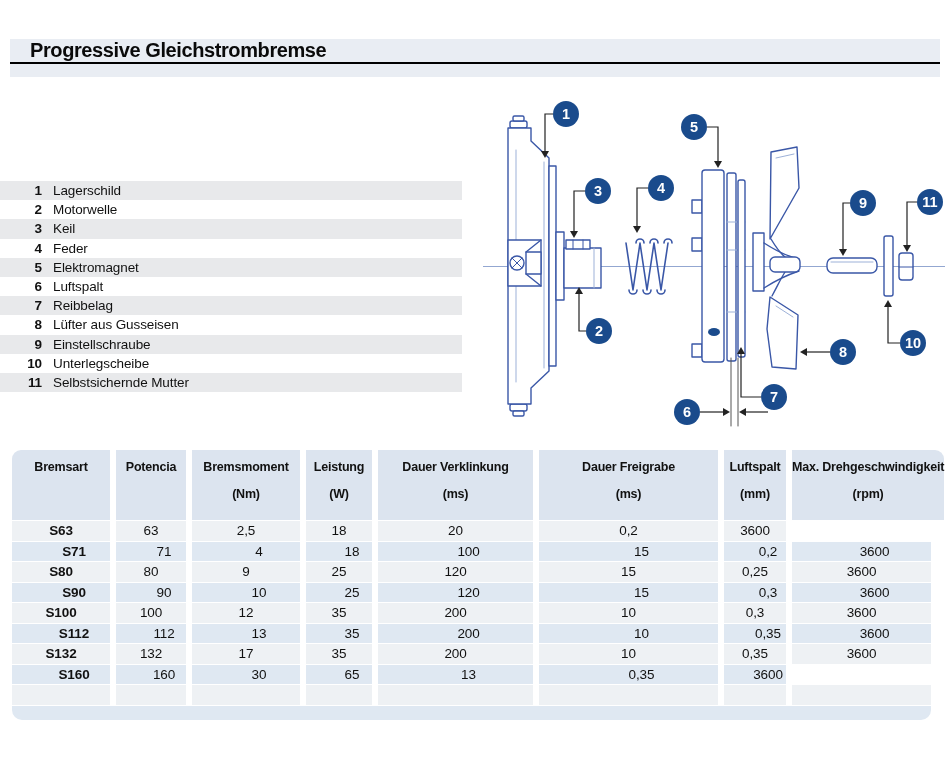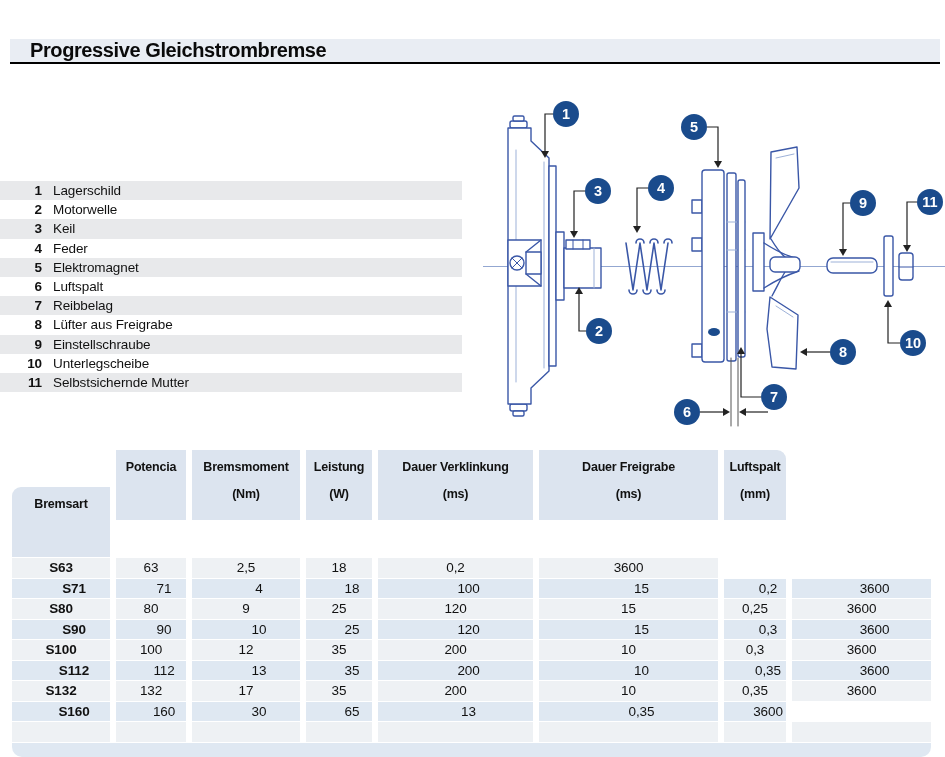--- a/index.html
+++ b/index.html
@@ -6,21 +6,21 @@
   body{
     position:relative;
     width:945px;height:757px;
     background:#ffffff;
     font-family:"Liberation Sans", sans-serif;
     color:#111;
     overflow:hidden;
   }
   
   .title-band{
-    position:absolute;left:10px;top:39px;width:930px;height:23px;
+    position:absolute;left:10px;top:39px;width:930px;height:38px;
     background:#e9edf3;
   }
   .title-band h1{
     margin:0;padding:0 0 0 20px;
     font-size:20px;font-weight:bold;letter-spacing:-0.4px;
     line-height:23px;color:#0a0a0a;
   }
   .title-rule{
     position:absolute;left:10px;top:62px;width:930px;height:2px;background:#000;
   }
@@ -39,21 +39,21 @@
     display:grid;
     grid-template-columns:98px 70px 108px 66px 155px 179px 62px 1fr;
     column-gap:6px;
   }
   .th{
     background:#dce4ef;height:70px;box-sizing:border-box;
     display:flex;flex-direction:column;align-items:center;
     padding-top:10px;gap:13px;
     font-weight:bold;font-size:12.5px;letter-spacing:-0.2px;white-space:nowrap;
   }
-  .th:first-child{border-top-left-radius:9px;margin-top:37px;}
+  .th:first-child{border-top-left-radius:9px;}
   .th:last-child{border-top-right-radius:9px;}
   .tr{margin-top:1px;}
   .td{
     height:19.5px;line-height:19.5px;text-align:center;
     font-size:13.5px;letter-spacing:-0.1px;overflow:hidden;
   }
   .tr.alt-a .td{background:#eef1f4;}
   .tr.alt-b .td{background:#dfe8f2;padding-left:26px;}
   .td.brand{font-weight:bold;}
   .t-footer{
@@ -99,21 +99,21 @@
     <div class="plist-row">
       <span class="plist-num">6</span>
       <span class="plist-label">Luftspalt</span>
     </div>
     <div class="plist-row striped">
       <span class="plist-num">7</span>
       <span class="plist-label">Reibbelag</span>
     </div>
     <div class="plist-row">
       <span class="plist-num">8</span>
-      <span class="plist-label">Lüfter aus Freigrabe</span>
+      <span class="plist-label">Lüfter aus Gusseisen</span>
     </div>
     <div class="plist-row striped">
       <span class="plist-num">9</span>
       <span class="plist-label">Einstellschraube</span>
     </div>
     <div class="plist-row">
       <span class="plist-num">10</span>
       <span class="plist-label">Unterlegscheibe</span>
     </div>
     <div class="plist-row striped">
@@ -315,27 +315,32 @@
         <span>(ms)</span>
       </div>
       <div class="th">
         <span>Dauer Freigrabe</span>
         <span>(ms)</span>
       </div>
       <div class="th">
         <span>Luftspalt</span>
         <span>(mm)</span>
       </div>
+      <div class="th">
+        <span>Max. Drehgeschwindigkeit</span>
+        <span>(rpm)</span>
+      </div>
     </div>
   <div id="tbody">
       <div class="t-grid tr alt-a">
         <div class="td brand">S63</div>
         <div class="td">63</div>
         <div class="td">2,5</div>
         <div class="td">18</div>
+        <div class="td">20</div>
         <div class="td">0,2</div>
         <div class="td">3600</div>
       </div>
       <div class="t-grid tr alt-b">
         <div class="td brand">S71</div>
         <div class="td">71</div>
         <div class="td">4</div>
         <div class="td">18</div>
         <div class="td">100</div>
         <div class="td">15</div>

